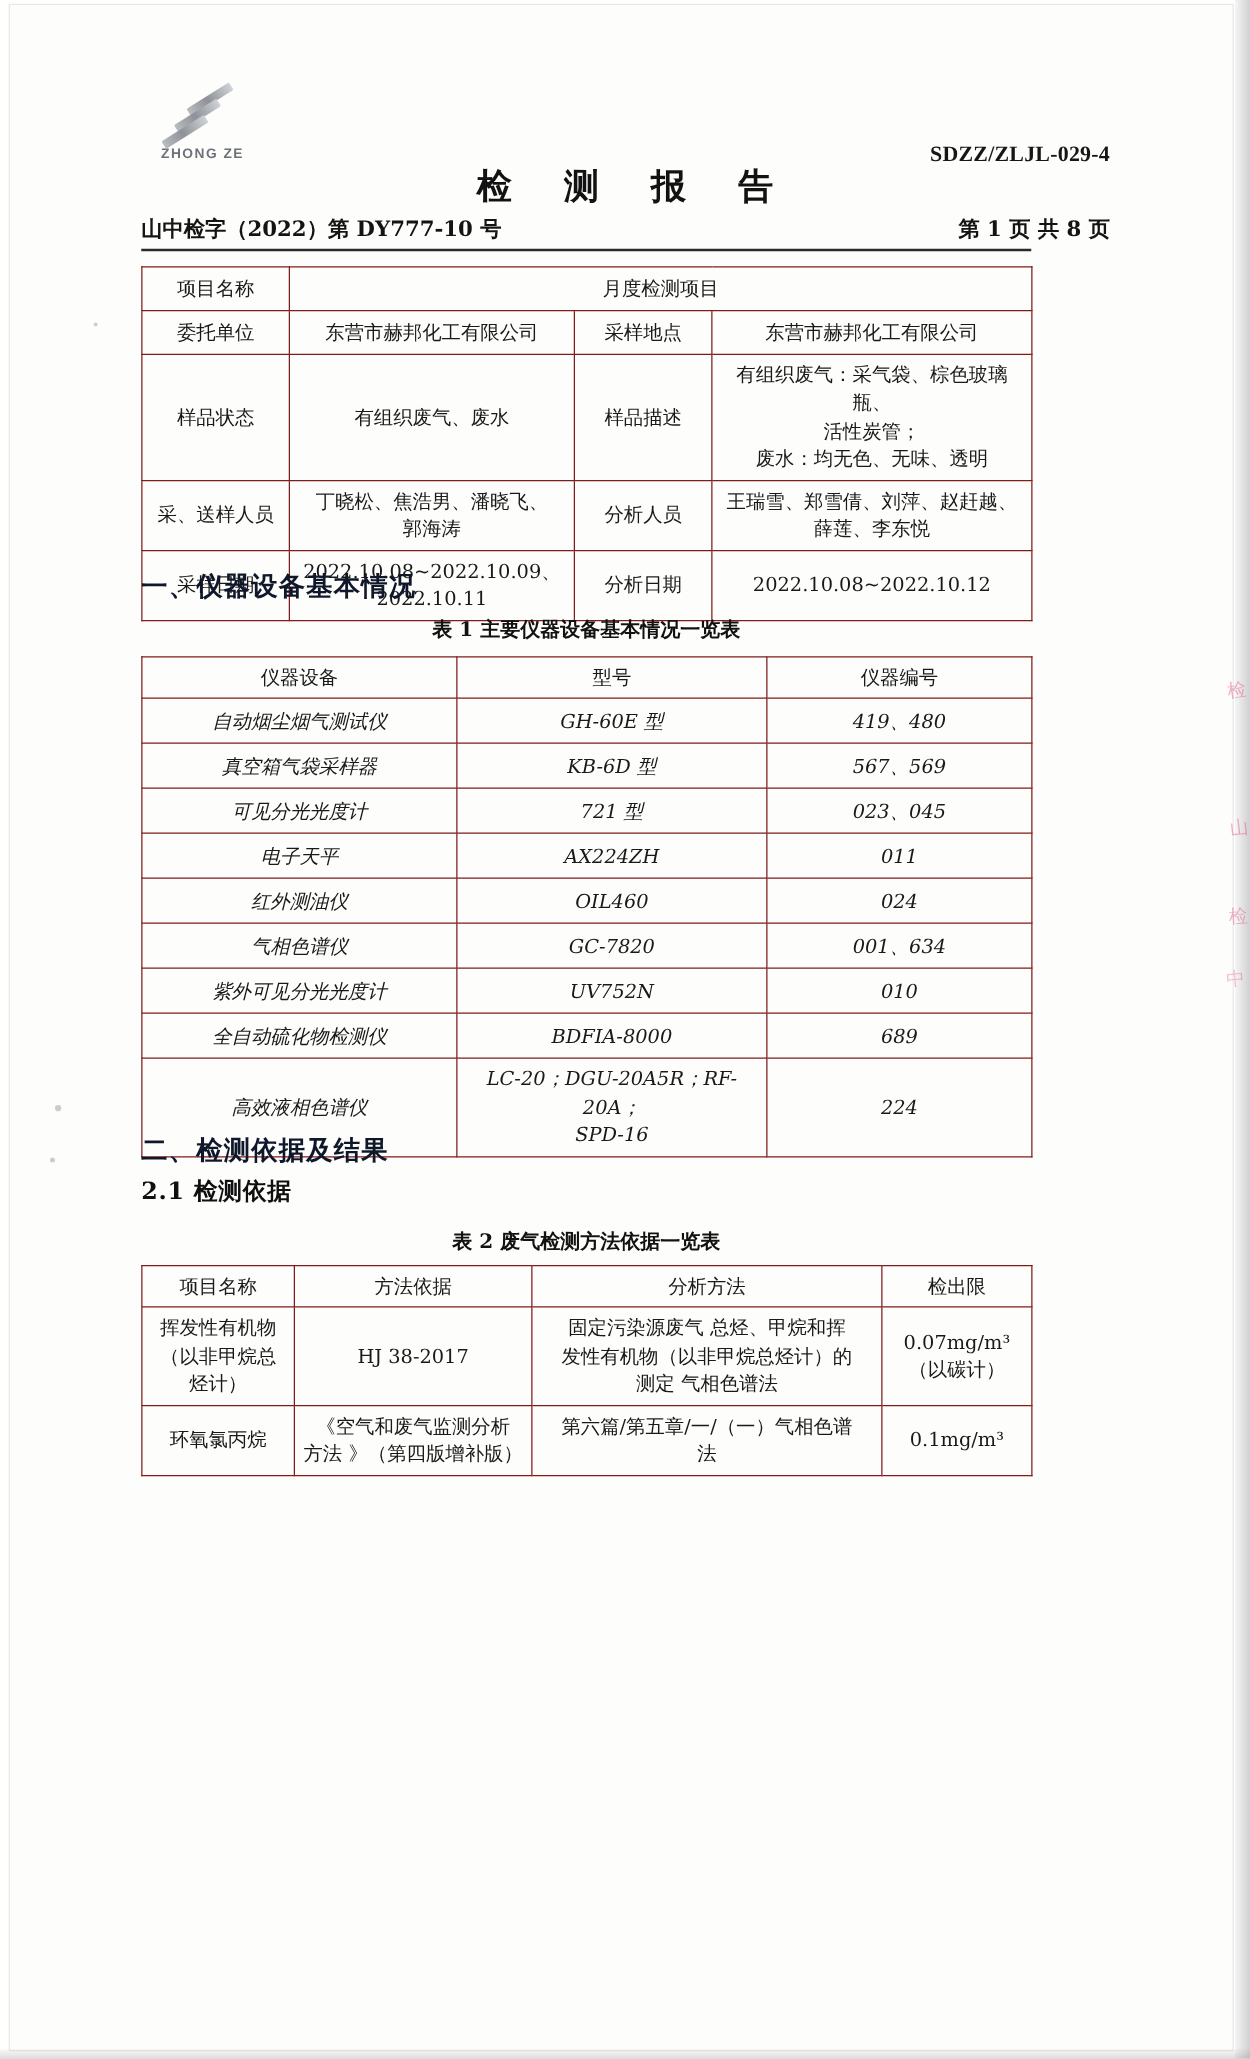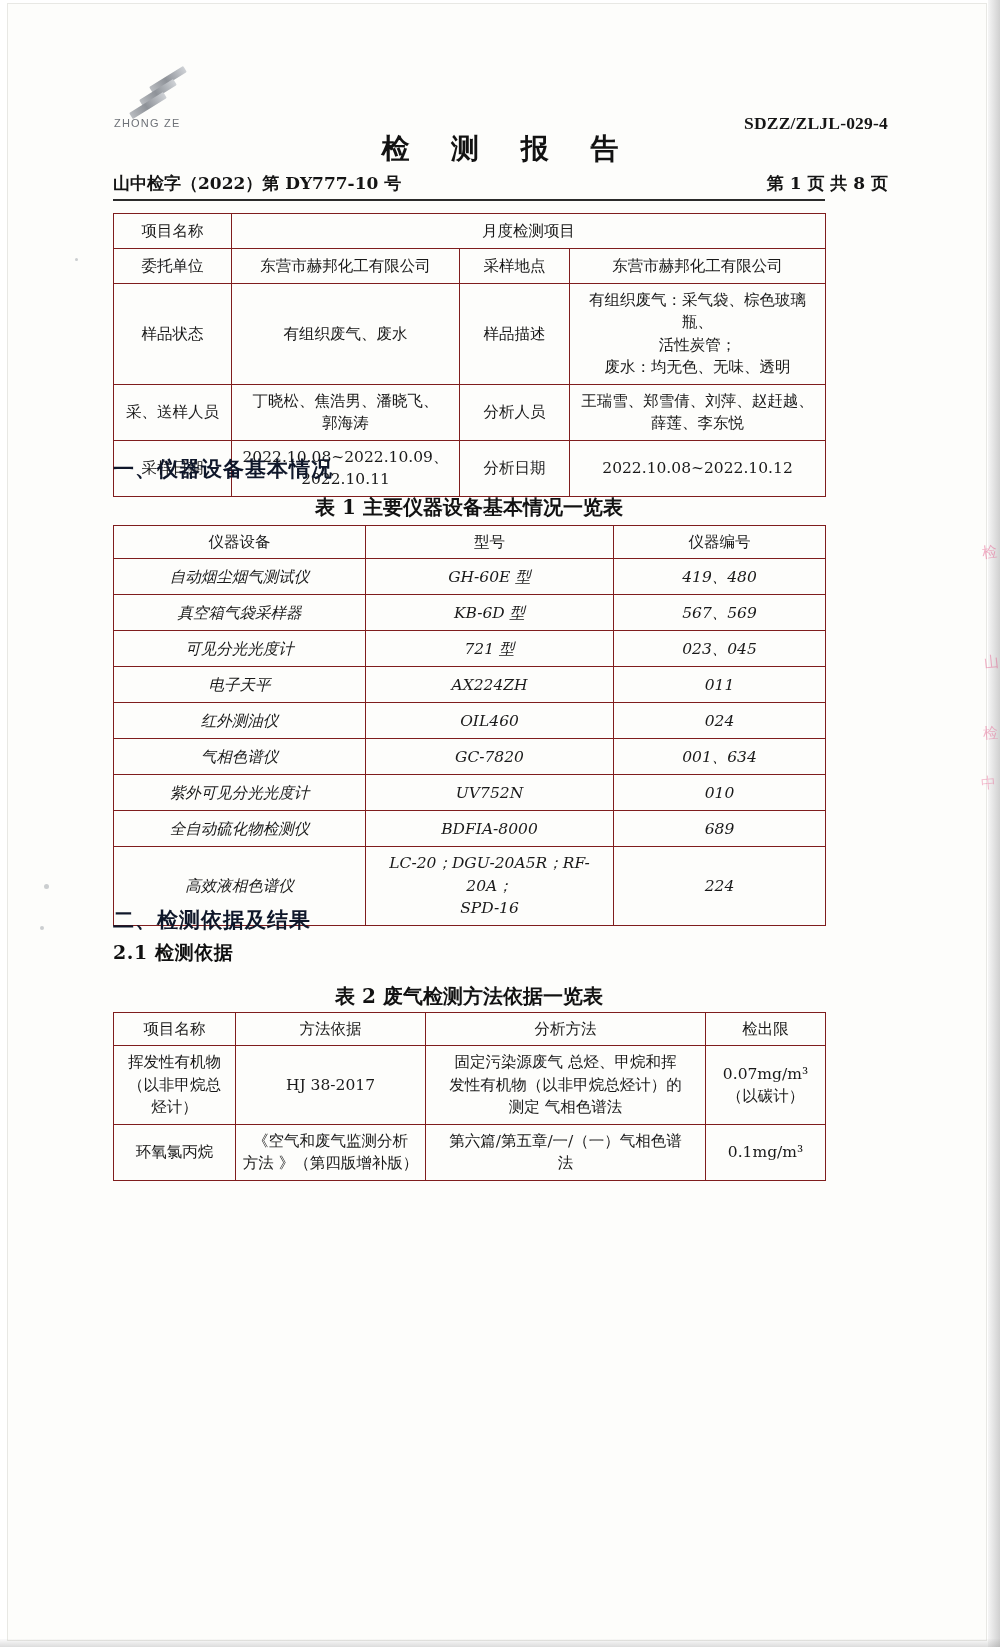--- a/index.html
+++ b/index.html
@@ -71,23 +71,24 @@
     width: 40px;
     height: 7px;
     background: linear-gradient(to right, #b9bcc0, #8e9298 45%, #cfd2d6);
     transform: rotate(-32deg);
     border-radius: 1px;
   }
   .logo-slashes i:nth-child(1) { left: 22px; top: 4px; }
   .logo-slashes i:nth-child(2) { left: 12px; top: 17px; }
   .logo-slashes i:nth-child(3) { left: 2px;  top: 30px; }
   .logo-text {
+    text-align: center;
     font-family: "Liberation Sans", sans-serif;
     font-size: 11px;
-    font-weight: 400;
+    font-weight: 700;
     letter-spacing: 1.2px;
     color: #6e7278;
     margin-top: 3px;
   }
 
   .doc-code {
     position: absolute;
     right: 112px;
     top: 113px;
     font-family: "Liberation Serif", serif;
@@ -172,21 +173,21 @@
     font-size: 19px;
     font-weight: 700;
     letter-spacing: 0.6px;
     color: #101010;
   }
   .tbl-caption {
     position: absolute;
     width: 712px;
     left: 113px;
     text-align: center;
-    font-size: 20px;
+    font-size: 16px;
     font-weight: 700;
     color: #121212;
   }
 
   .t1-wrap { position: absolute; left: 113px; top: 525px; }
   .t1 td { height: 25px; font-style: italic; }
   .t2-wrap { position: absolute; left: 113px; top: 1012px; }
   .t2 td { height: 22px; }
 
   

